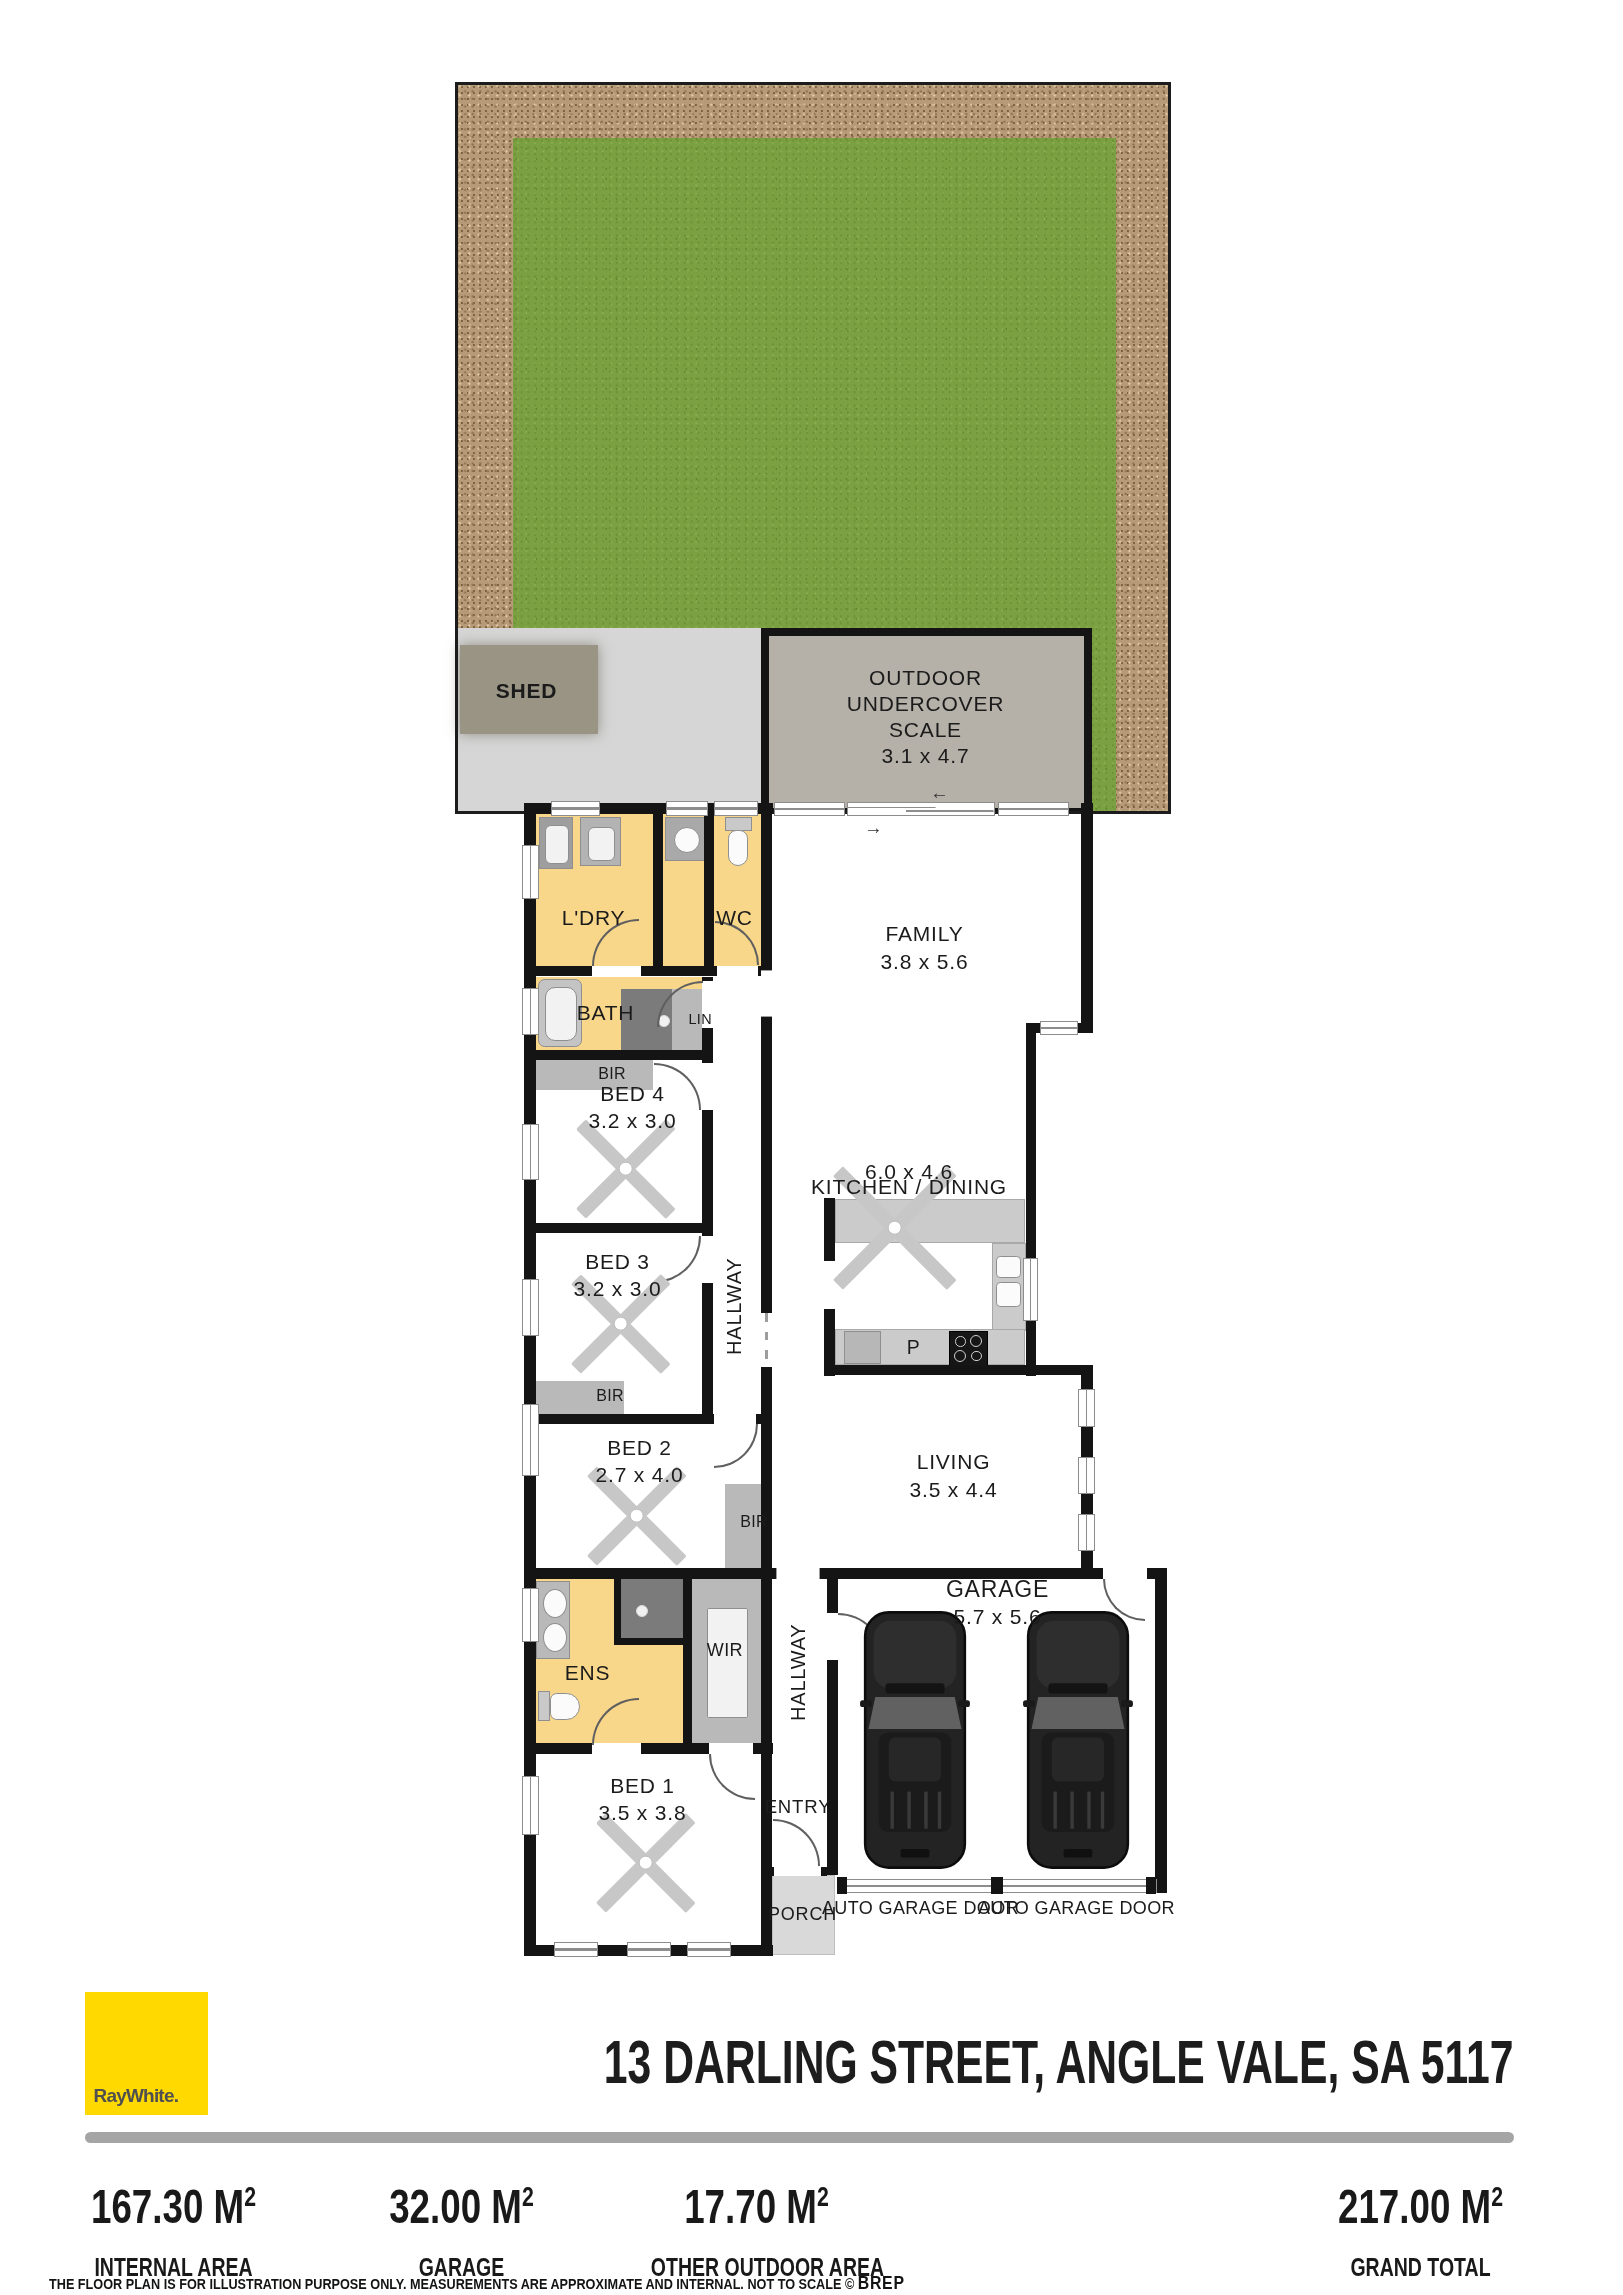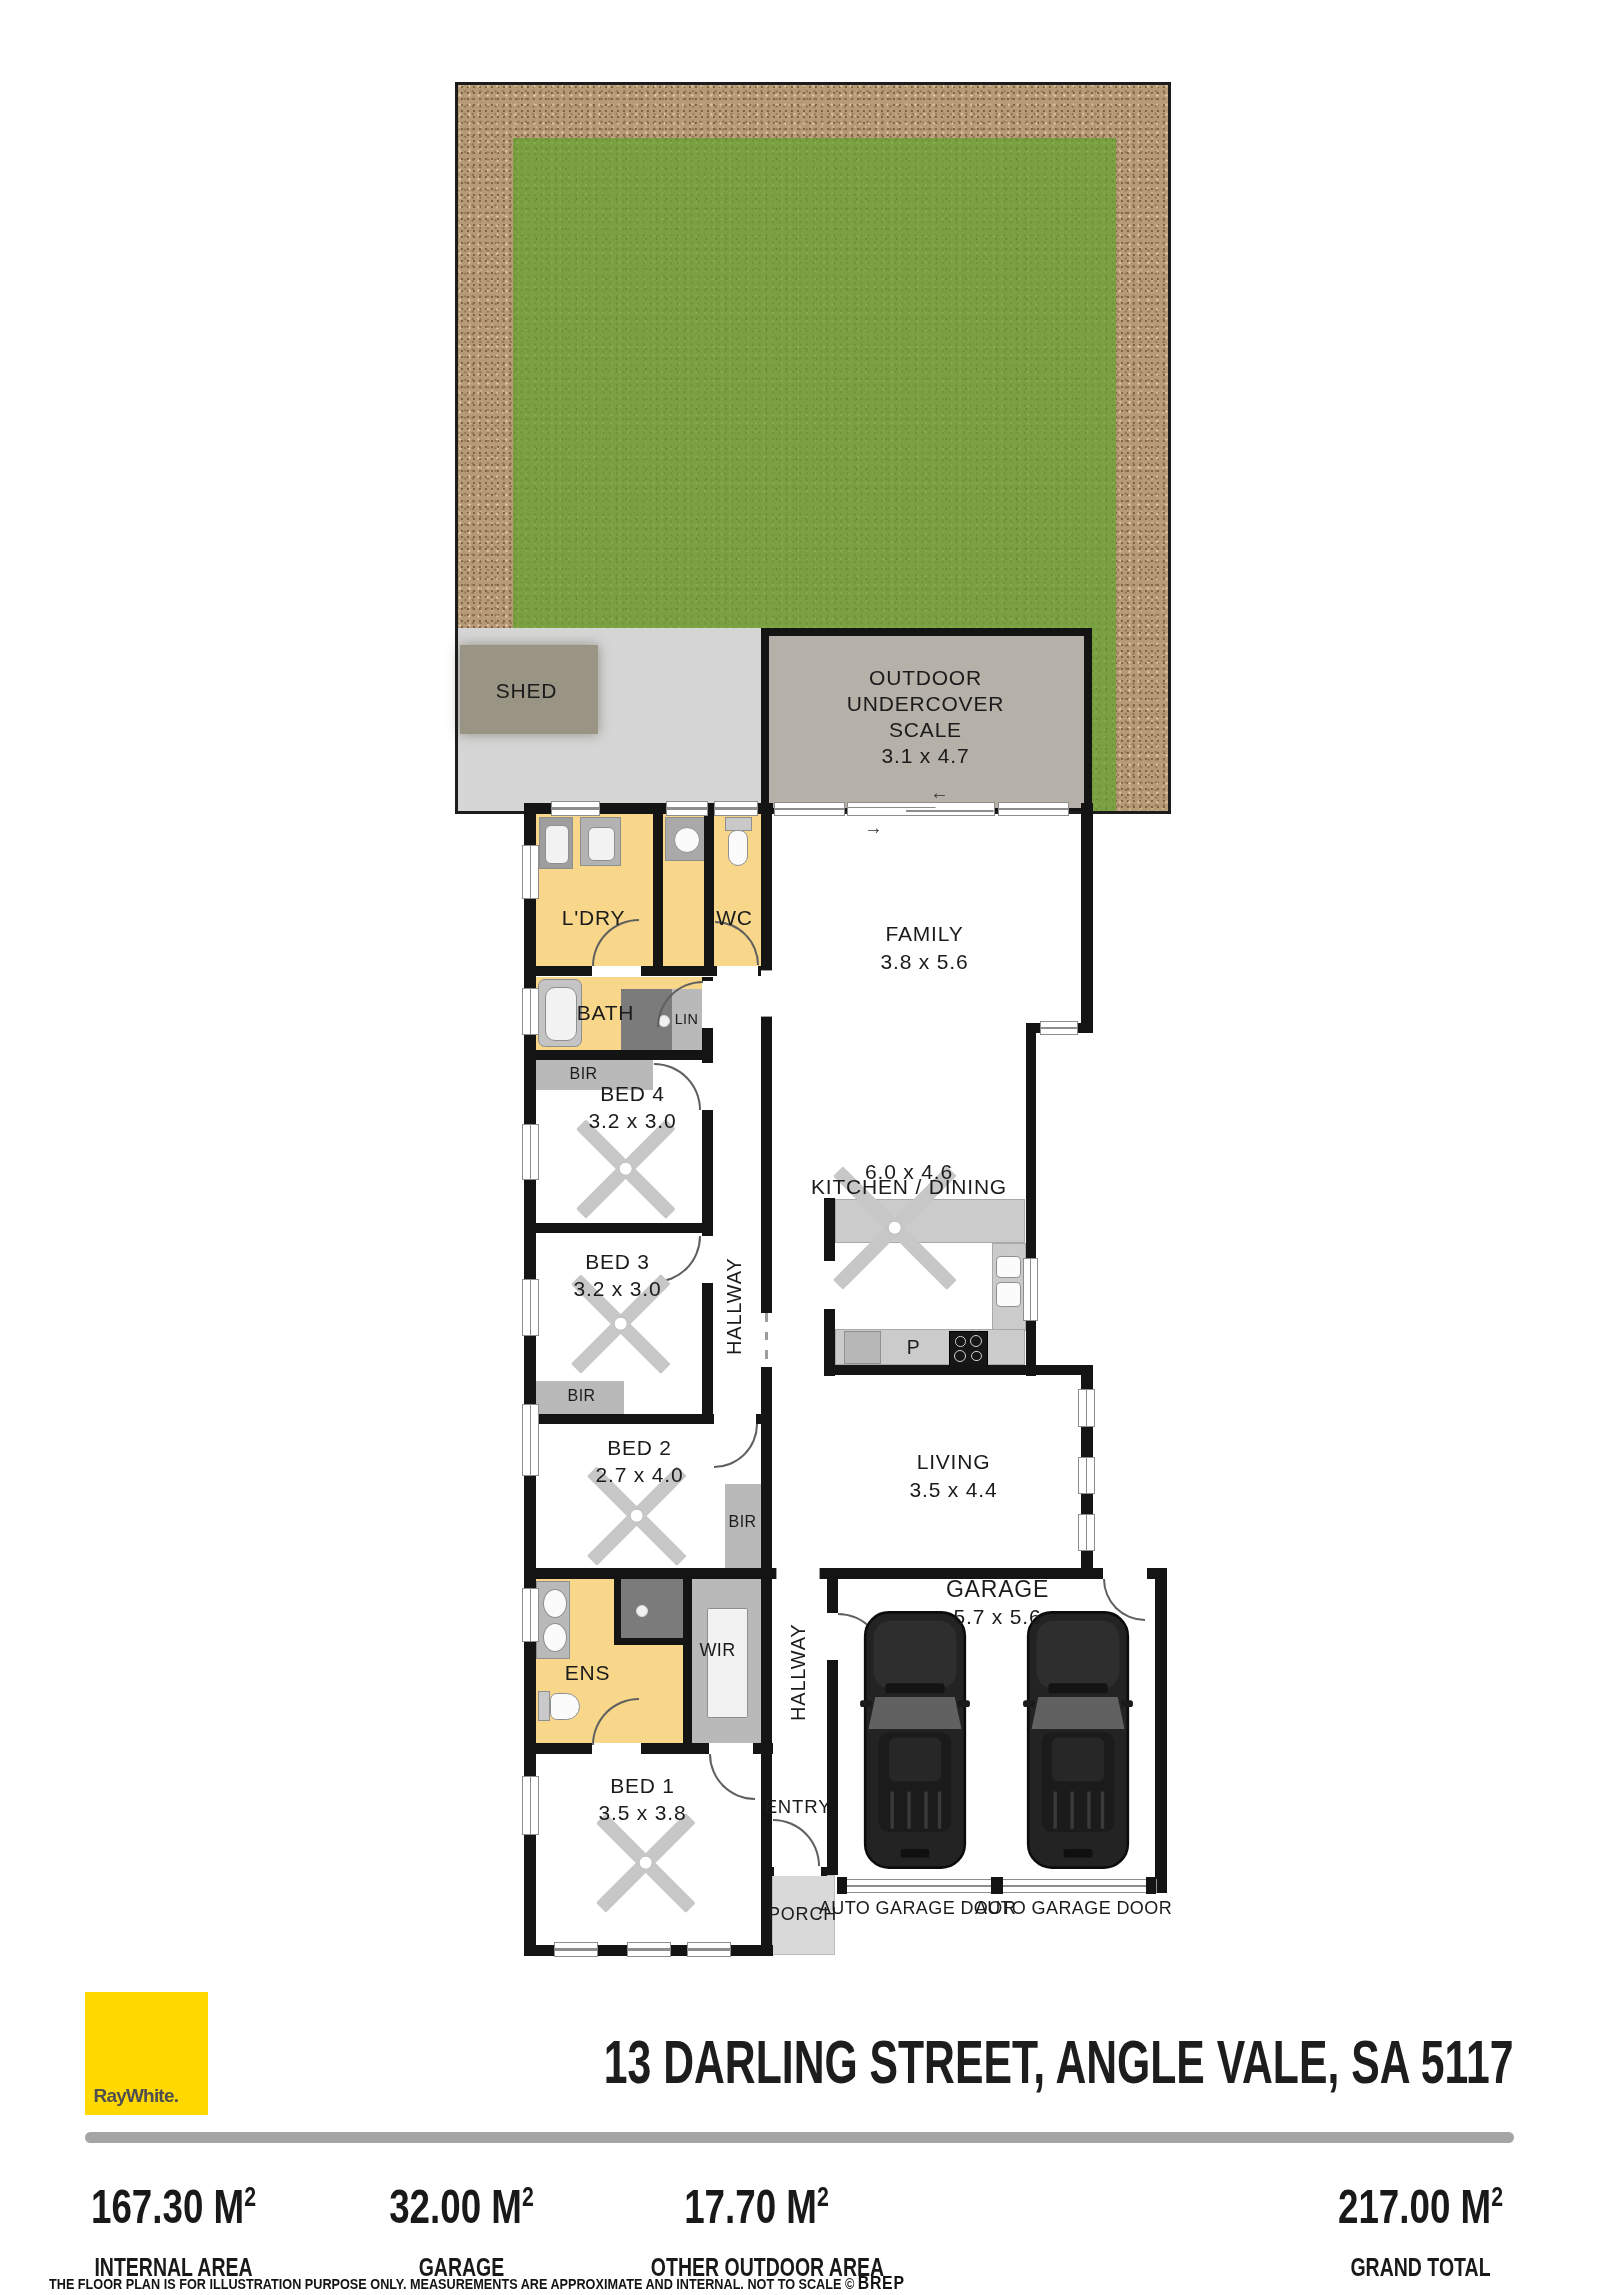--- a/index.html
+++ b/index.html
@@ -50,21 +50,21 @@
   .oval{position:absolute;background:#fbfbfb;border:1.3px solid #8f8f8f;border-radius:50%;}
   .stove{background:#161616;border:0.8px solid #000;}
   .burner{position:absolute;border-radius:50%;border:1.7px solid #cfcfcf;}
   
   .xmark{position:absolute;}
   .xb{position:absolute;left:50%;top:50%;width:14.4px;background:#c7c7c7;border-radius:1.7px;}
   .xc{position:absolute;left:50%;top:50%;width:12.7px;height:12.7px;border:1.7px solid #bdbdbd;background:#fff;
       border-radius:50%;transform:translate(-50%,-50%);}
   
   .rl{position:absolute;text-align:center;font-size:21px;letter-spacing:0.8px;color:#1b1b1b;white-space:nowrap;}
-  .sm{font-size:16px;letter-spacing:0.4px;}
+  .sm{font-size:16px;letter-spacing:0.4px;text-align:right;}
   .vert{writing-mode:vertical-rl;transform:rotate(180deg);}
   .arrow{position:absolute;font-size:18.6px;color:#333;}
   
   .logo{background:#ffd900;}
   .logo-word{position:absolute;left:8.5px;bottom:8.5px;font-size:19px;font-weight:700;
              letter-spacing:-0.8px;color:#4f4f51;}
   .addr{position:absolute;right:110px;top:2027px;font-size:61px;font-weight:700;white-space:nowrap;
         transform:scaleX(.70);transform-origin:100% 50%;color:#1d1d1d;letter-spacing:0px;}
   .divider{position:absolute;background:#a5a5a5;border-radius:6.8px;}
   .stat{position:absolute;width:271px;text-align:center;}
@@ -282,21 +282,21 @@
     <rect x="76" y="216" width="4" height="44" fill="#3a3a3a"></rect>
       <rect x="92" y="216" width="4" height="44" fill="#3a3a3a"></rect>
     <rect x="48" y="284" width="34" height="10" rx="3" fill="#101010"></rect>
   </svg>
 
   <div class="abs wh" style="left:837px;top:1879px;width:320px;height:13.5px;"></div>
   <div class="abs wall" style="left:837px;top:1877px;width:10px;height:17px;"></div>
   <div class="abs wall" style="left:991px;top:1877px;width:12px;height:17px;"></div>
   <div class="abs wall" style="left:1146px;top:1877px;width:10px;height:17px;"></div>
 
-  <div class="rl" style="left:442px;top:679px;width:169px;">SHED</div>
+  <div class="rl" style="left:442px;top:679px;width:169px;font-weight:bold;">SHED</div>
   <div class="rl" style="left:841px;top:665px;width:169px;line-height:26px;">
     <div>OUTDOOR</div>
     <div>UNDERCOVER</div>
     <div>SCALE</div>
     <div>3.1 x 4.7</div>
   </div>
   <div class="rl" style="left:509px;top:906px;width:169px;">L'DRY</div>
   <div class="rl" style="left:650px;top:906px;width:169px;">WC</div>
   <div class="rl" style="left:840px;top:922px;width:169px;">FAMILY</div>
   <div class="rl" style="left:840px;top:950px;width:169px;">3.8 x 5.6</div>

